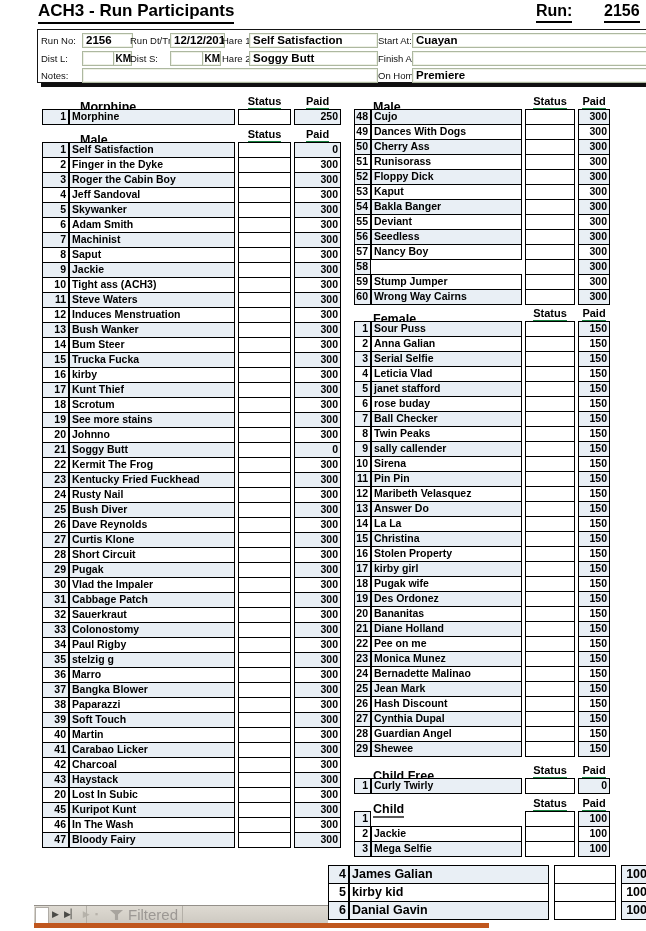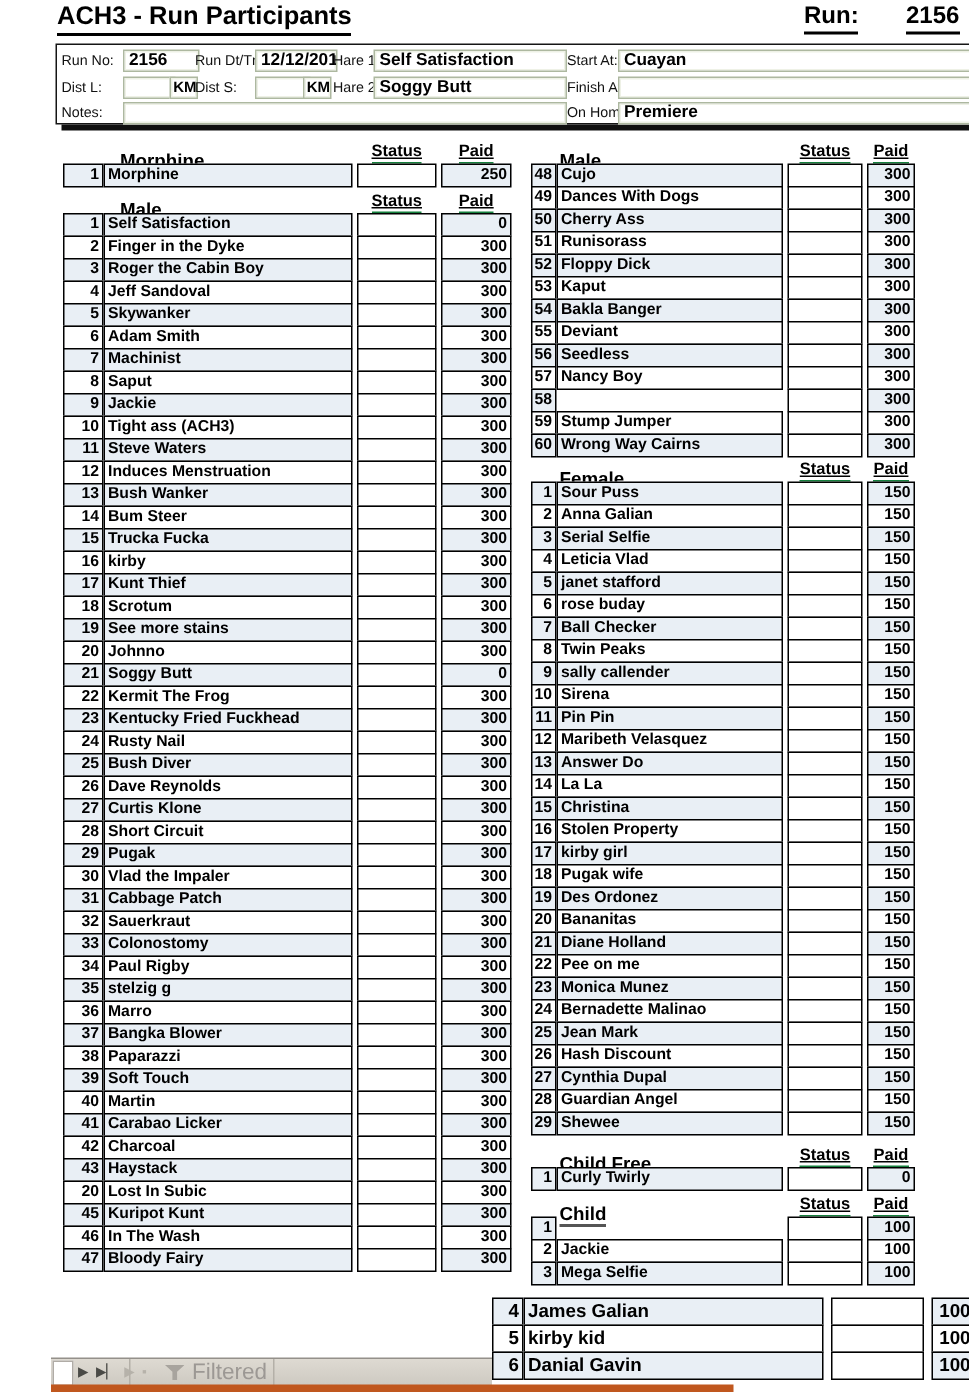--- a/index.html
+++ b/index.html
@@ -28,21 +28,21 @@
   #right-col{position:absolute;left:320px;top:95px;width:257px;
             --numw:17px;--namew:151px;--stw:50px;--pdw:32px;--g1:3px;--g2:3px;--indent:19px;}
   #big-rows{position:absolute;left:294px;top:866px;width:323px;
             --numw:21px;--namew:200px;--stw:62px;--pdw:29px;--g1:5px;--g2:5px;}
 
   .sechead{display:grid;height:15px;align-items:end;
      grid-template-columns:calc(var(--numw) + var(--namew)) var(--g1) var(--stw) var(--g2) var(--pdw);}
   .sectitle{grid-column:1;font-size:12.5px;font-weight:bold;padding-left:var(--indent);line-height:13px;}
   .sectitle>span{display:inline-block;border-bottom:2px solid #555;padding-bottom:0px;}
   .colh{font-size:11px;font-weight:bold;text-align:center;line-height:13px;}
-  .colh>span{display:inline-block;border-bottom:8px solid #15803d;text-decoration:underline;}
+  .colh>span{display:inline-block;border-bottom:8px solid #15803d;}
   .colh.sh{grid-column:3;} .colh.ph{grid-column:5;}
 
   .rows{width:100%;}
   .prow{display:grid;height:16px;margin-top:-1px;
      grid-template-columns:var(--numw) var(--namew) var(--g1) var(--stw) var(--g2) var(--pdw);}
   .prow>span{border:1px solid #000;font-size:10.5px;font-weight:bold;line-height:13px;
              overflow:hidden;white-space:nowrap;background:#fff;}
   .num{grid-column:1;text-align:right;padding-right:2px;}
   .nm{grid-column:2;padding-left:2px;}
   .st{grid-column:4;background:#fff !important;}

